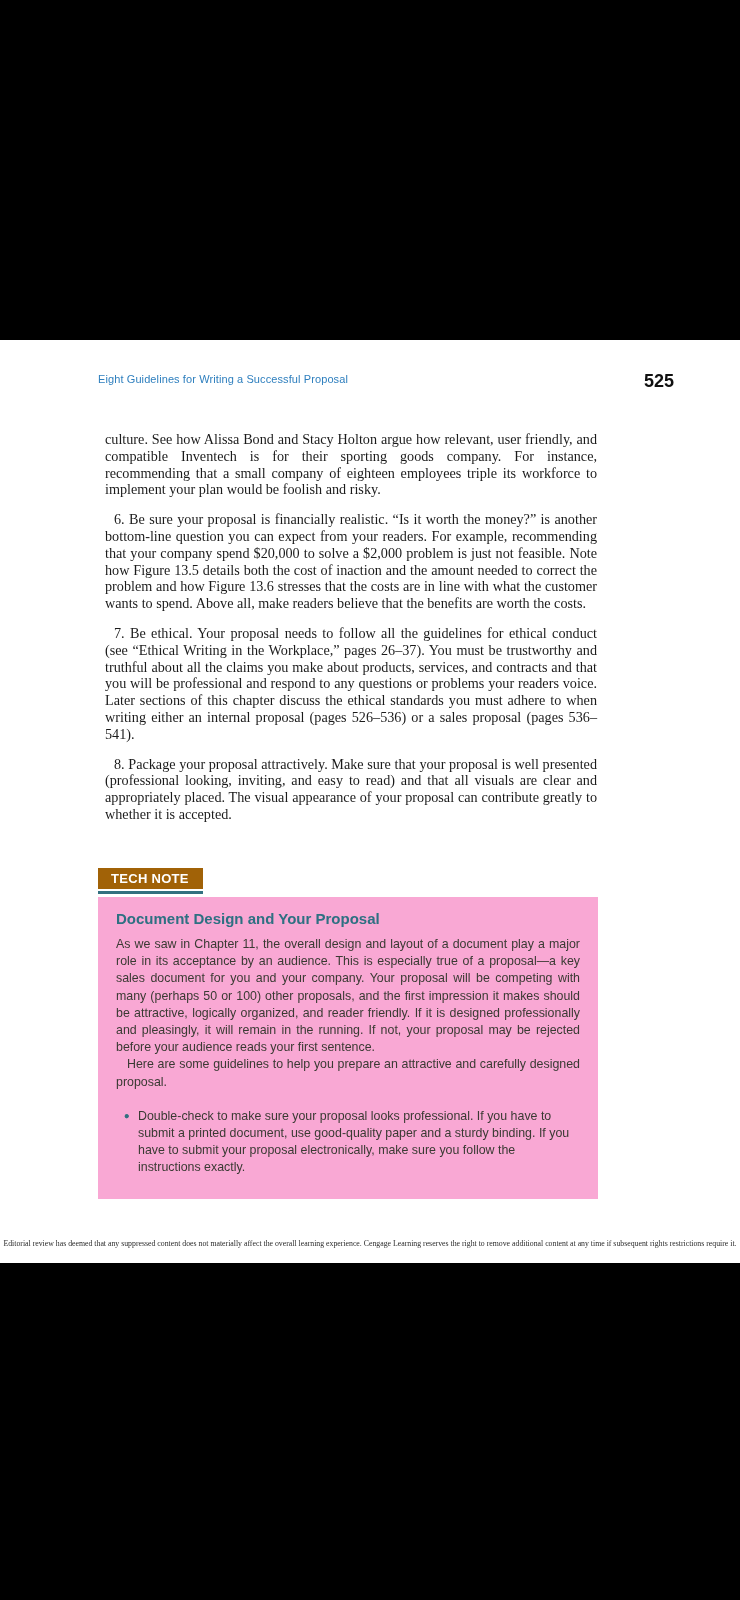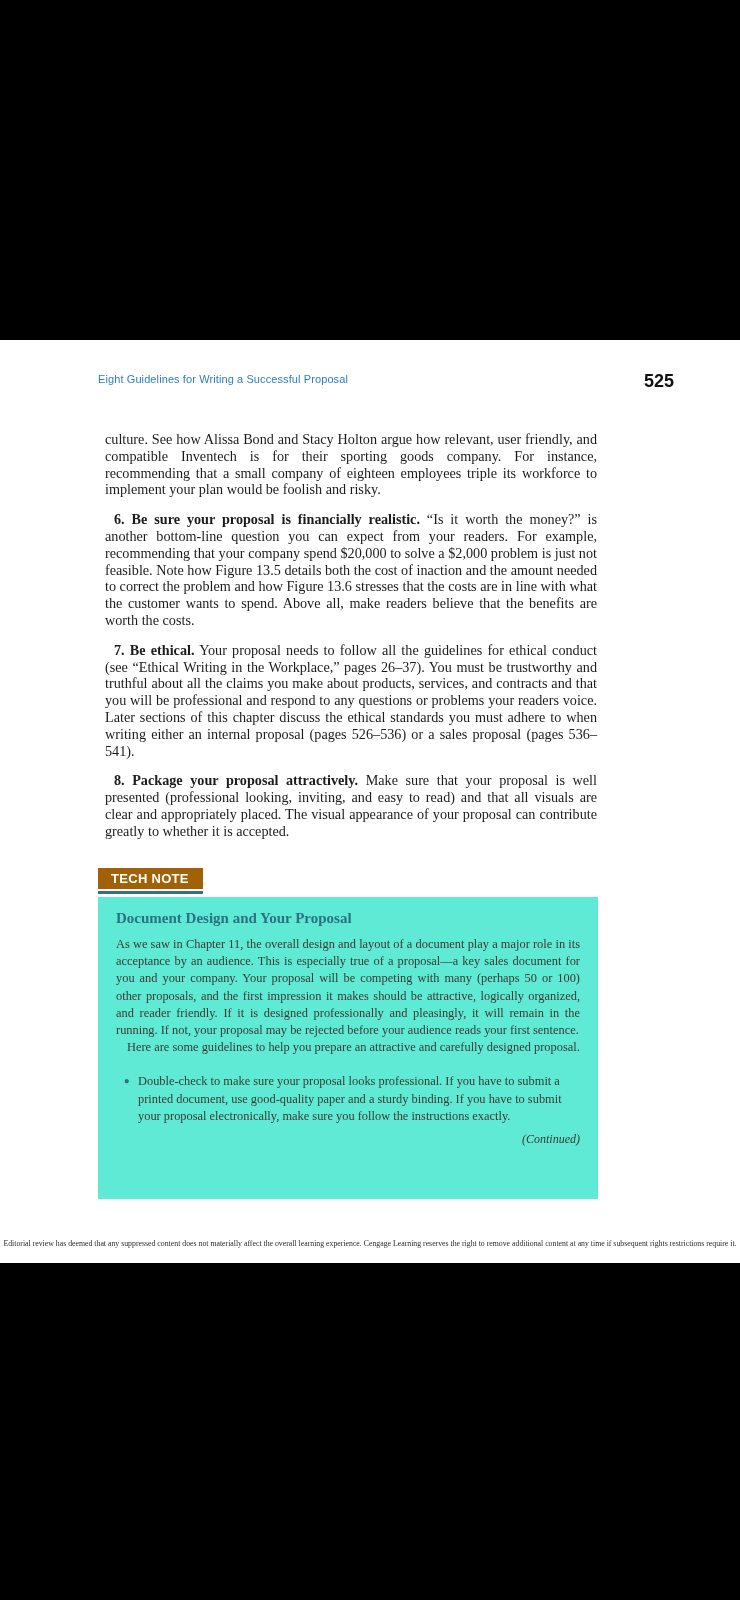--- a/index.html
+++ b/index.html
@@ -55,21 +55,21 @@
     left: 98px;
     width: 506px;
     font-family: "Liberation Serif", serif;
     font-size: 14.2px;
     line-height: 16.8px;
     color: #1b1b1b;
     text-align: justify;
   }
   .body-text p { margin: 7px; }
   .body-text p.numbered { margin-top: 13px; text-indent: 9px; }
-  .lead { font-weight: bold; }
+  .lead { font-weight: normal; }
   
   .technote-label-wrap {
     position: absolute;
     top: 528px;
     left: 98px;
     display: inline-block;
   }
   .technote-label {
     display: inline-block;
     background: #a16207;
@@ -85,24 +85,24 @@
     background: #337080;
     margin-top: 2px;
   }
   
   .beige-box {
     position: absolute;
     top: 557px;
     left: 98px;
     width: 500px;
     height: 302px;
-    background: #5eead4;
+    background: #f9a8d4;
     box-sizing: border-box;
     padding: 13px 18px 0 18px;
-    font-family: Liberation Serif, serif;
+    font-family: Liberation Sans, sans-serif;
     color: #3a3a33;
   }
   .tn-title {
     font-size: 15px;
     font-weight: bold;
     color: #2e7082;
     margin: 0 0 9px 0;
   }
   .tn-para {
     font-size: 12.4px;
@@ -174,21 +174,20 @@
     </div>
 
     <div class="beige-box">
       <div class="tn-title">Document Design and Your Proposal</div>
       <p class="tn-para">As we saw in Chapter 11, the overall design and layout of a document play a major role in its acceptance by an audience. This is especially true of a proposal—a key sales document for you and your company. Your proposal will be competing with many (perhaps 50 or 100) other proposals, and the first impression it makes should be attractive, logically organized, and reader friendly. If it is designed professionally and pleasingly, it will remain in the running. If not, your proposal may be rejected before your audience reads your first sentence.</p>
       <p class="tn-para indent">Here are some guidelines to help you prepare an attractive and carefully designed proposal.</p>
       <ul class="tn-bullets">
         <li><span class="bullet-dot">●</span></li>
         <li><span class="bullet-dot">●</span><span>Double-check to make sure your proposal looks professional. If you have to submit a printed document, use good-quality paper and a sturdy binding. If you have to submit your proposal electronically, make sure you follow the instructions exactly.</span></li>
       </ul>
-      <div class="continued">(Continued)</div>
     </div>
 
     <div class="copyright">
       <div>Editorial review has deemed that any suppressed content does not materially affect the overall learning experience. Cengage Learning reserves the right to remove additional content at any time if subsequent rights restrictions require it.</div>
     </div>
 
   </div>
 </div>
 
 </body></html>

